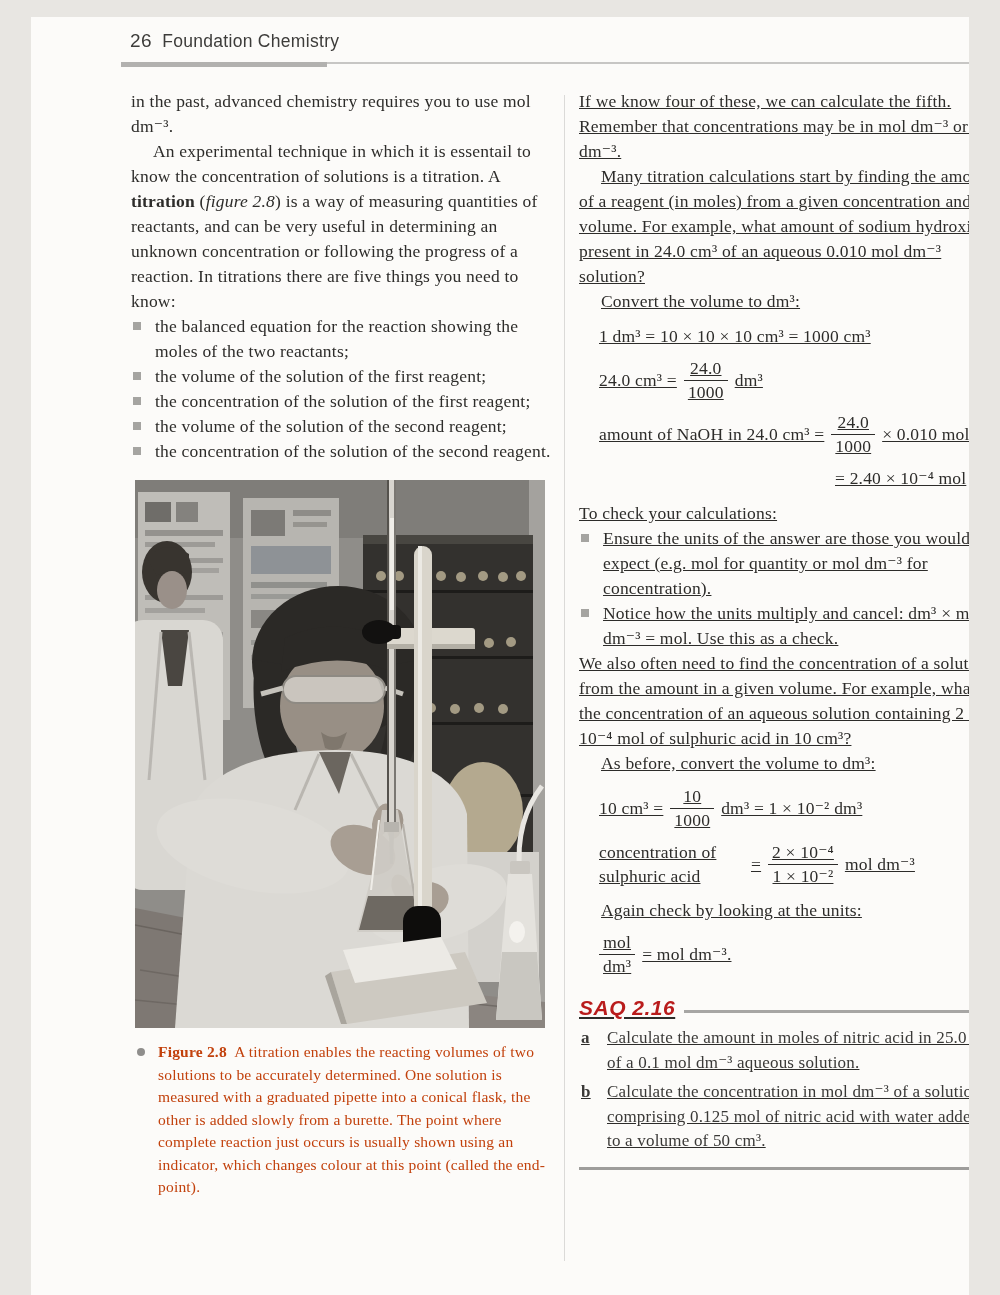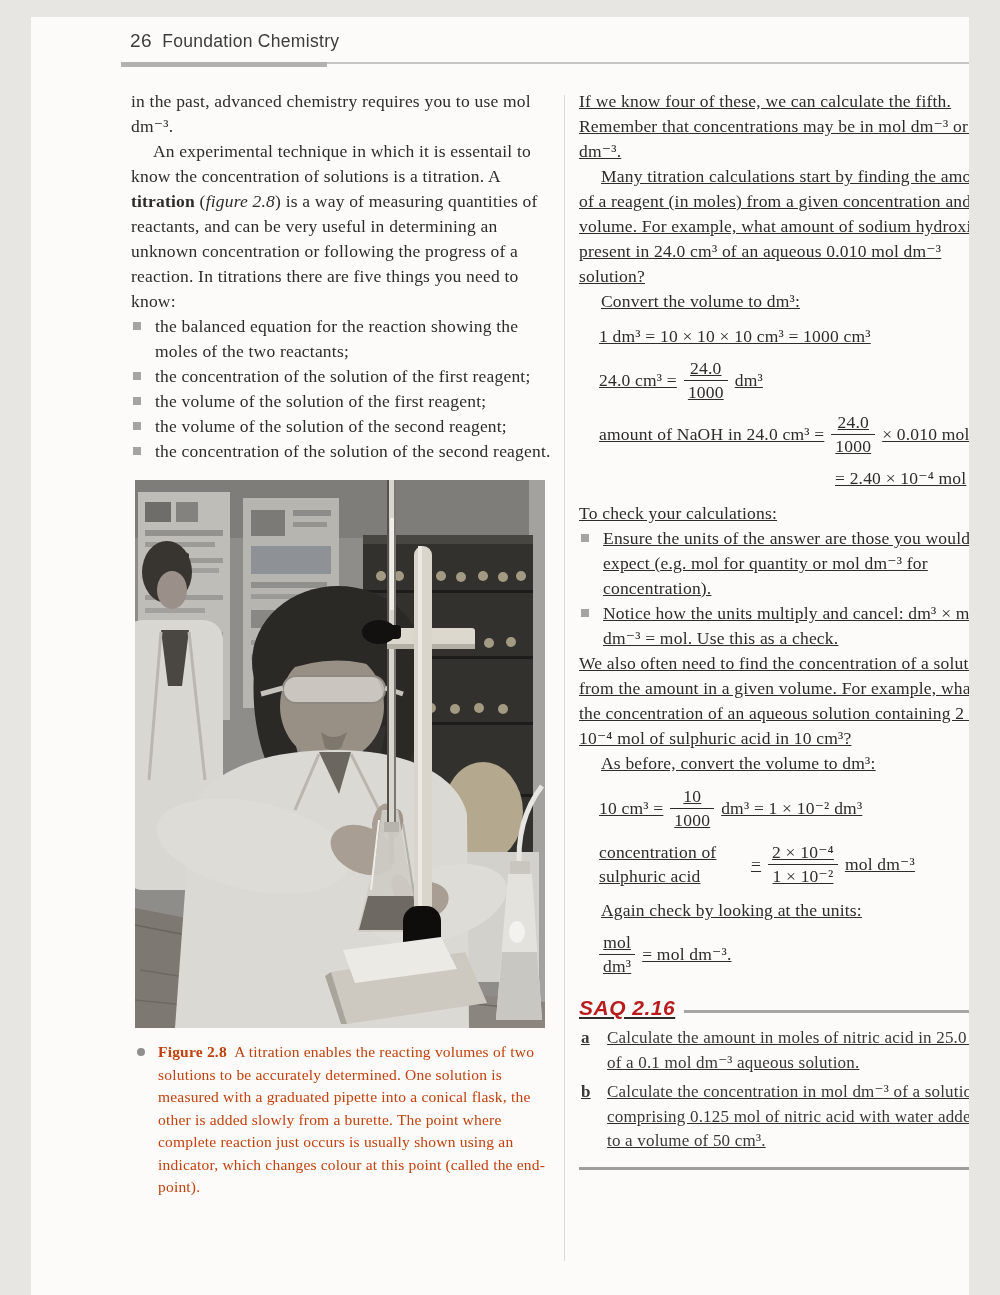--- a/index.html
+++ b/index.html
@@ -64,22 +64,22 @@
   <div class="rule-thick"></div>
   <div class="rule-thin"></div>
   <div class="divider"></div>
 
   <div class="col col-left">
     <p>in the past, advanced chemistry requires you to use mol dm⁻³.</p>
     <p class="indent"><span>An experimental technique in which it is essentail to know the concentration of solutions is a titration. A </span><span class="b">titration</span><span> (</span><span class="i">figure 2.8</span><span>) is a way of measuring quantities of reactants, and can be very useful in determining an unknown concentration or following the progress of a reaction. In titrations there are five things you need to know:</span></p>
 
     <ul class="blist">
       <li><span class="sq"></span><span>the balanced equation for the reaction showing the moles of the two reactants;</span></li>
+      <li><span class="sq"></span><span>the volume of the solution of the first reagent;</span></li>
       <li><span class="sq"></span><span>the concentration of the solution of the first reagent;</span></li>
-      <li><span class="sq"></span><span>the volume of the solution of the first reagent;</span></li>
       <li><span class="sq"></span><span>the volume of the solution of the second reagent;</span></li>
       <li><span class="sq"></span><span>the concentration of the solution of the second reagent.</span></li>
     </ul>
 
     <svg class="photo" width="410" height="548" viewBox="0 0 410 548" role="img">
       <rect width="410" height="548" fill="#8f8d89"></rect>
       <rect width="410" height="58" fill="#7f7d79"></rect>
       <rect x="394" y="0" width="16" height="548" fill="#a4a29e"></rect>
 
       <g>

